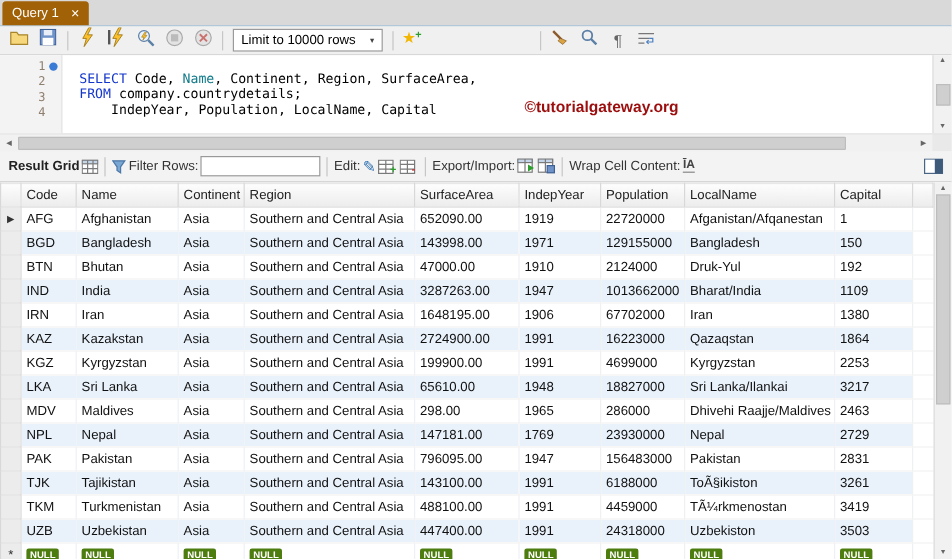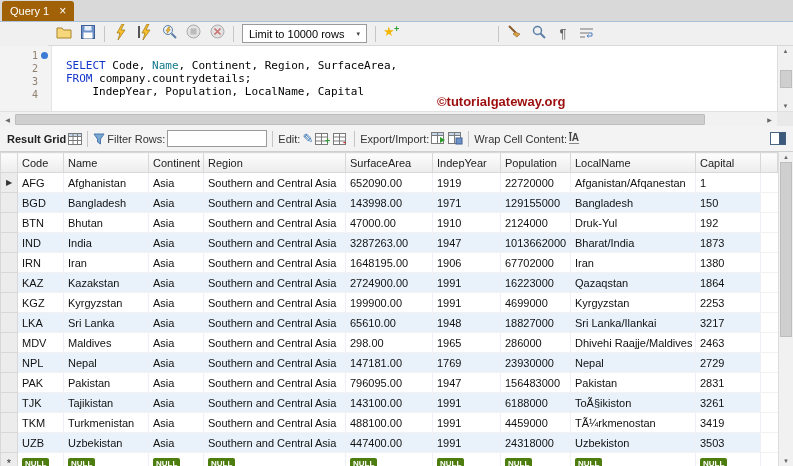--- a/index.html
+++ b/index.html
@@ -6,40 +6,40 @@
   html, body { width: 793px; height: 466px; overflow: hidden; }
   body { font-family: "Liberation Sans", sans-serif; background: #e8e8e8; }
   .window { width: 793px; height: 466px; display: flex; flex-direction: column; background: #f0f0f0; }
 
   
   .tabbar { flex: 0 0 22px; background: #d9d9d9; display: flex; align-items: flex-end; padding-left: 2px; border-bottom: 1px solid #a9c2da; }
   .tab { height: 20px; background: #a16207; color: #fff; display: flex; align-items: center; gap: 10px; padding: 0 8px; font-size: 11px; border-radius: 3px 3px 0 0; }
   .tab-close { font-size: 12px; line-height: 1; }
 
   
-  .toolbar { flex: 0 0 24px; display: flex; align-items: center; padding: 0 5px; gap: 2px; background: #f0f0f0; border-bottom: 1px solid #d8d8d8; margin-left: 48px; }
+  .toolbar { flex: 0 0 24px; display: flex; align-items: center; padding: 0 5px; gap: 2px; background: #f0f0f0; border-bottom: 1px solid #d8d8d8; }
   .tbtn { width: 22px; height: 20px; display: flex; align-items: center; justify-content: center; }
   .sep { width: 1px; height: 16px; background: #c6c6c6; margin: 0 3px; }
   .limit-dd { height: 19px; background: #fff; border: 1px solid #9a9a9a; display: flex; align-items: center; padding: 0 6px; gap: 12px; font-size: 11px; margin: 0 3px; }
   .dd-arrow { font-size: 7px; color: #444; }
   .pilcrow { font-size: 13px; color: #666; }
   .pencil { font-size: 13px; color: #2f6fb1; }
   .right-group { margin-left: 90px; display: flex; align-items: center; gap: 2px; }
 
   
   .editor-wrap { flex: 0 0 54px; display: flex; background: #fff; position: relative; }
   .gutter { flex: 0 0 52px; background: #f3f3f3; border-right: 1px solid #e4e4e4; font-family: "DejaVu Sans Mono", monospace; font-size: 10px; color: #8f7f6f; padding-top: 3px; }
   .gut-line { height: 13px; display: flex; align-items: center; justify-content: flex-end; padding-right: 3px; gap: 3px; }
   .stmt-dot { width: 7px; height: 7px; border-radius: 50%; background: #3a7bd5; }
   .stmt-dot.hide { visibility: hidden; }
   .codearea { flex: 1; padding-top: 13px; font-family: "DejaVu Sans Mono", monospace; font-size: 11px; color: #000; position: relative; }
   .code-line { height: 13px; line-height: 13px; white-space: pre; padding-left: 14px; }
   .kw { color: #1336cc; }
   .teal { color: #117a8a; }
-  .watermark { position: absolute; left: 385px; top: 48px; color: #9c0d0d; font-family: "Liberation Sans", sans-serif; font-weight: bold; font-size: 13px; }
+  .watermark { position: absolute; left: 385px; top: 35px; color: #9c0d0d; font-family: "Liberation Sans", sans-serif; font-weight: bold; font-size: 13px; }
   .evscroll { flex: 0 0 16px; background: #f1f1f1; border-left: 1px solid #dcdcdc; display: flex; flex-direction: column; align-items: center; justify-content: space-between; padding: 2px 0; font-size: 6px; color: #666; }
   .evthumb { width: 12px; height: 18px; background: #cfcfcf; border: 1px solid #bdbdbd; }
 
   
   .hscroll-row { flex: 0 0 15px; display: flex; }
   .hscroll { width: 777px; background: #f1f1f1; border-top: 1px solid #e0e0e0; display: flex; align-items: center; font-size: 6px; color: #666; }
   .hs-arrow { width: 15px; text-align: center; }
   .hs-arrow.right { margin-left: auto; }
   .hthumb { height: 11px; width: 690px; background: #cfcfcf; border: 1px solid #bdbdbd; border-radius: 1px; }
   .corner { width: 16px; background: #e9e9e9; border-top: 1px solid #e0e0e0; }
@@ -349,21 +349,21 @@
           <tr>
             <td class="sel"></td>
             <td>IND</td>
             <td>India</td>
             <td>Asia</td>
             <td>Southern and Central Asia</td>
             <td>3287263.00</td>
             <td>1947</td>
             <td>1013662000</td>
             <td>Bharat/India</td>
-            <td>1873</td>
+            <td>1109</td>
             <td class="filler"></td>
           </tr>
           <tr>
             <td class="sel"></td>
             <td>IRN</td>
             <td>Iran</td>
             <td>Asia</td>
             <td>Southern and Central Asia</td>
             <td>1648195.00</td>
             <td>1906</td>

